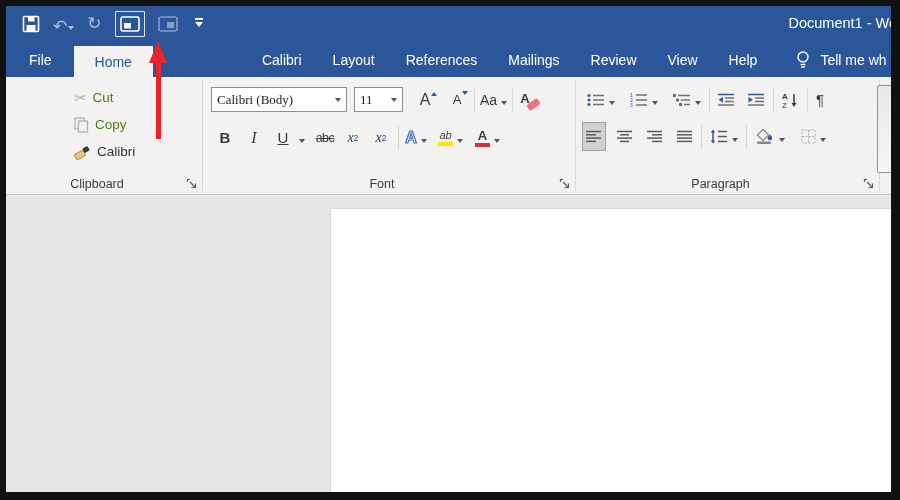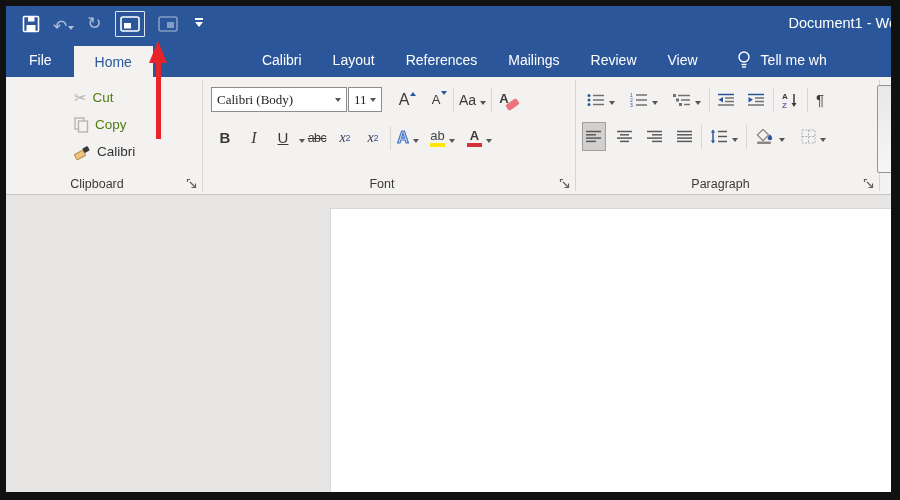--- a/index.html
+++ b/index.html
@@ -47,40 +47,40 @@
   .disabled-txt { color:#4d7c0f; }
   .enabled-txt { color:#333; }
   .scissors { font-size:15px; color:#b3b1af; }
 
   
   .g-font { width:372px; }
   .font-row1 { position:absolute; left:8px; top:9px; display:flex; align-items:center; }
   .font-row2 { position:absolute; left:10px; top:47px; display:flex; align-items:center; }
   .combo { background:#fff; border:1px solid #8f8d8b; height:25px; display:flex; align-items:center; padding:0 5px; font-size:13px; color:#222; }
   .combo-name { width:136px; }
-  .combo-size { width:34px; margin-left:1px; }
+  .combo-size { width:49px; margin-left:7px; }
   .combo-text { flex:1; white-space:nowrap; overflow:hidden;font-family:Liberation Serif, serif; }
   .combo-chev { width:0; height:0; border:3.5px solid transparent; border-top:4.5px solid #555; margin-top:4px; }
   .fbtn { display:flex; align-items:center; justify-content:center; min-width:24px; height:27px; cursor:pointer; color:#3b3a39; }
   .mini-divider { width:1px; height:24px; background:#d8d5d2; margin:0 5px; }
   .grow-a { font-size:16px; position:relative; }
   .shrink-a { font-size:13px; position:relative; }
   .size-caret-up { position:absolute; top:-2px; right:-7px; width:0; height:0; border:3px solid transparent; border-bottom:4px solid #2b579a; }
   .size-caret-dn { position:absolute; top:-1px; right:-7px; width:0; height:0; border:3px solid transparent; border-top:4px solid #2b579a; }
   .chev-sm { width:0; height:0; border:3px solid transparent; border-top:4px solid #555; margin:10px 0 0 4px; }
   .b-bold { font-weight:bold; font-size:15px; }
   .b-italic { font-style:italic; font-family:"Liberation Serif", serif; font-size:16px; }
   .b-underline { text-decoration:underline; font-size:15px; }
   .b-strike { text-decoration:line-through; font-size:12.5px; letter-spacing:-.5px; }
   .b-subsup { font-size:14px; font-family:"Liberation Serif", serif; font-style:italic; }
   .subsup-mark { font-size:9px; color:#2b579a; font-style:normal; font-family:"Liberation Sans", sans-serif; }
   sub.subsup-mark { vertical-align:-4px; } sup.subsup-mark { vertical-align:6px; }
   .b-effects { font-weight:bold; font-size:16px; color:#e8eefb; -webkit-text-stroke:1.2px #4472c4; }
   .stackicon { display:flex; flex-direction:column; align-items:center; line-height:1; }
-  .hl-letters { font-size:13px; color:#444; }
+  .hl-letters { font-size:11px; color:#444; font-style:italic; }
   .hl-bar { width:15px; height:4px; background:#ffe500; margin-top:1px; }
   .fc-letter { font-weight:bold; font-size:13px; color:#3b3a39; }
   .fc-bar { width:15px; height:4px; background:#d13438; margin-top:1px; }
   .eraser-wrap { position:relative; width:20px; height:18px; }
   .eraser-a { position:absolute; left:0; top:0; font-size:13px; color:#3b3a39; font-weight:bold; }
   .eraser-pink { position:absolute; right:0; bottom:1px; width:13px; height:7px; background:#ef737f; border-radius:2px; transform:rotate(-35deg); }
 
   
   .g-paragraph { width:303px; }
   .para-row1 { position:absolute; left:8px; top:9px; display:flex; align-items:center; }
@@ -147,20 +147,21 @@
   <div class="tabrow">
     <div class="tab tab-file">File</div>
     <div class="tab tab-active">Home</div>
     <div class="arrow-spacer"></div>
     <div class="tab">Calibri</div>
     <div class="tab">Layout</div>
     <div class="tab">References</div>
     <div class="tab">Mailings</div>
     <div class="tab">Review</div>
     <div class="tab">View</div>
+    <div class="tab">Help</div>
     <svg class="bulb" width="16" height="20" viewBox="0 0 16 20">
       <circle cx="8" cy="7" r="5" fill="none" stroke="#fff" stroke-width="1.4"></circle>
       <line x1="5.5" y1="14.5" x2="10.5" y2="14.5" stroke="#fff" stroke-width="1.4"></line>
       <line x1="6" y1="17" x2="10" y2="17" stroke="#fff" stroke-width="1.4"></line>
     </svg>
     <div class="tellme">Tell me wh</div>
   </div>
 
   <div class="ribbon">
 
@@ -222,21 +223,21 @@
             <span class="eraser-a">A</span>
             <span class="eraser-pink"></span>
           </span>
         </div>
       </div>
       <div class="font-row2">
         <div class="fbtn b-bold">B</div>
         <div class="fbtn b-italic" style="margin-left:5px;">I</div>
         <div class="fbtn b-underline" style="margin-left:5px;">U</div>
         <span class="chev-sm"></span>
-        <div class="fbtn b-strike" style="">abc</div>
+        <div class="fbtn b-strike" style="margin-left:8px;">abc</div>
         <div class="fbtn b-subsup" style="margin-left:4px;">
           <span>x</span>
               <sub class="subsup-mark">2</sub>
         </div>
         <div class="fbtn b-subsup" style="margin-left:4px;">
           <span>x</span>
               <sup class="subsup-mark">2</sup>
         </div>
         <div class="mini-divider"></div>
         <div class="fbtn">

